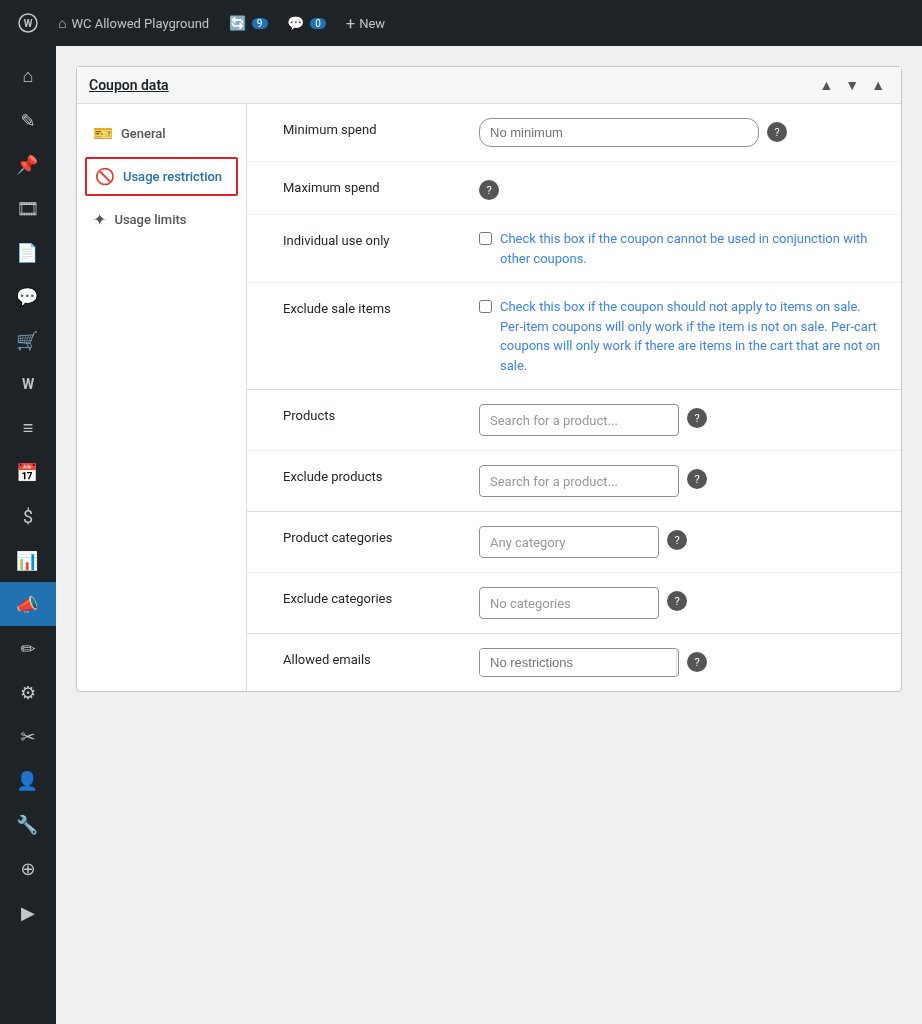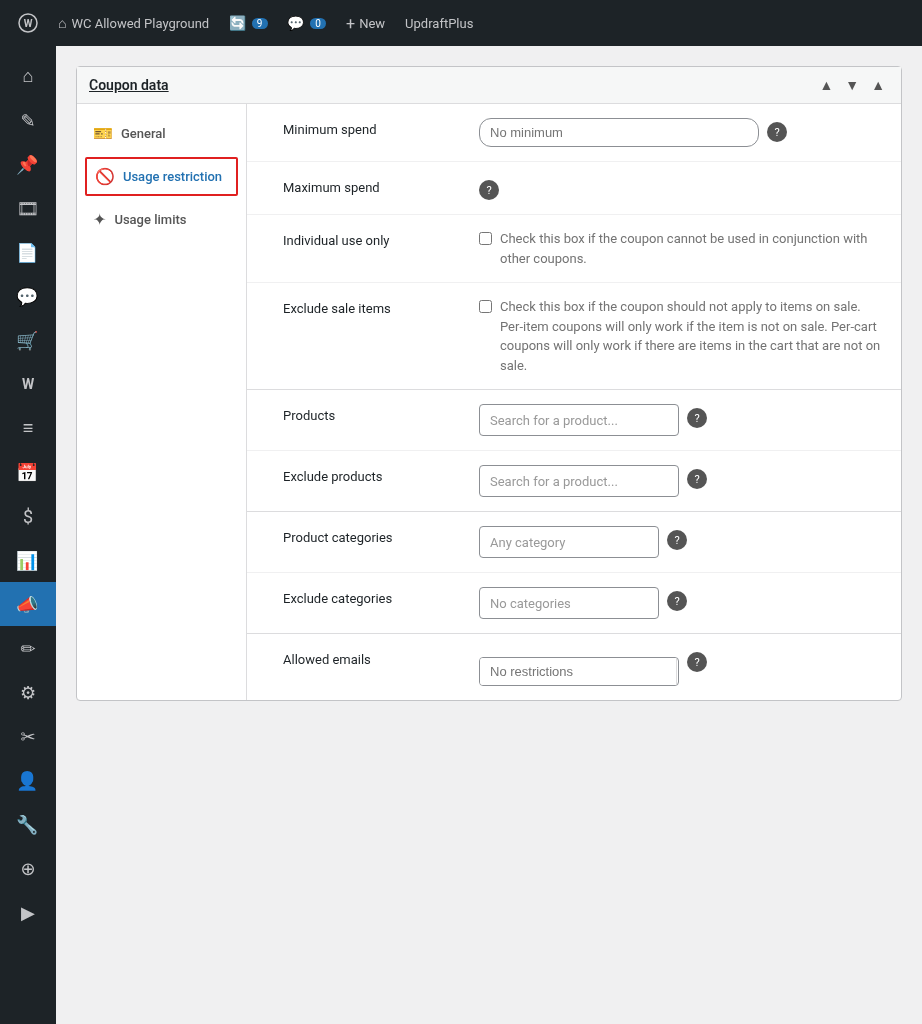--- a/index.html
+++ b/index.html
@@ -102,32 +102,32 @@
 
     .help-icon {
       width: 20px; height: 20px; border-radius: 50%;
       background: #555; color: #fff; display: flex; align-items: center;
       justify-content: center; font-size: 11px; cursor: pointer;
       flex-shrink: 0; margin-top: 4px;
     }
 
     .checkbox-row { display: flex; align-items: flex-start; gap: 8px; flex: 1; }
     .checkbox-row input[type="checkbox"] { margin-top: 3px; flex-shrink: 0; }
-    .checkbox-label { color: #737373; font-size: 13px; line-height: 1.5; }
+    .checkbox-label { color: #3b82f6; font-size: 13px; line-height: 1.5; }
 
     .select2-container {
       width: 100%; border: 1px solid #8c8f94; border-radius: 4px;
       padding: 7px 10px; font-size: 13px; color: #999;
       background: #fff; display: flex; align-items: center; cursor: text;
     }
 
     .allowed-emails-input {
       display: flex; align-items: center;
       border: 1px solid #8c8f94; border-radius: 4px;
-      background: #fff; overflow: hidden; width: 200px; margin-top: 9px;
+      background: #fff; overflow: hidden; width: 200px;
     }
     .allowed-emails-input input {
       border: none; padding: 6px 10px; font-size: 13px; color: #1d2327;
       flex: 1; outline: none;
     }
     .allowed-emails-input .input-icon {
       padding: 6px 8px; border-left: 1px solid #dcdcde; color: #555;
       font-size: 13px;
     }
   </style>
@@ -149,23 +149,20 @@
     <span style="font-size:14px;">🔄</span>
     <span class="badge">9</span>
   </div>
   <div class="admin-bar-item">
     <span style="font-size:14px;">💬</span>
     <span class="badge">0</span>
   </div>
   <div class="new-item">
     <span style="font-size:16px;">+</span>
     <span>New</span>
-  </div>
-  <div class="admin-bar-item">
-    <span>UpdraftPlus</span>
   </div>
 </div>
 
 <div id="sidebar">
   <div class="sidebar-icon" title="Dashboard">⌂</div>
   <div class="sidebar-icon" title="Posts">✎</div>
   <div class="sidebar-icon">📌</div>
   <div class="sidebar-icon">🎞</div>
   <div class="sidebar-icon">📄</div>
   <div class="sidebar-icon">💬</div>

